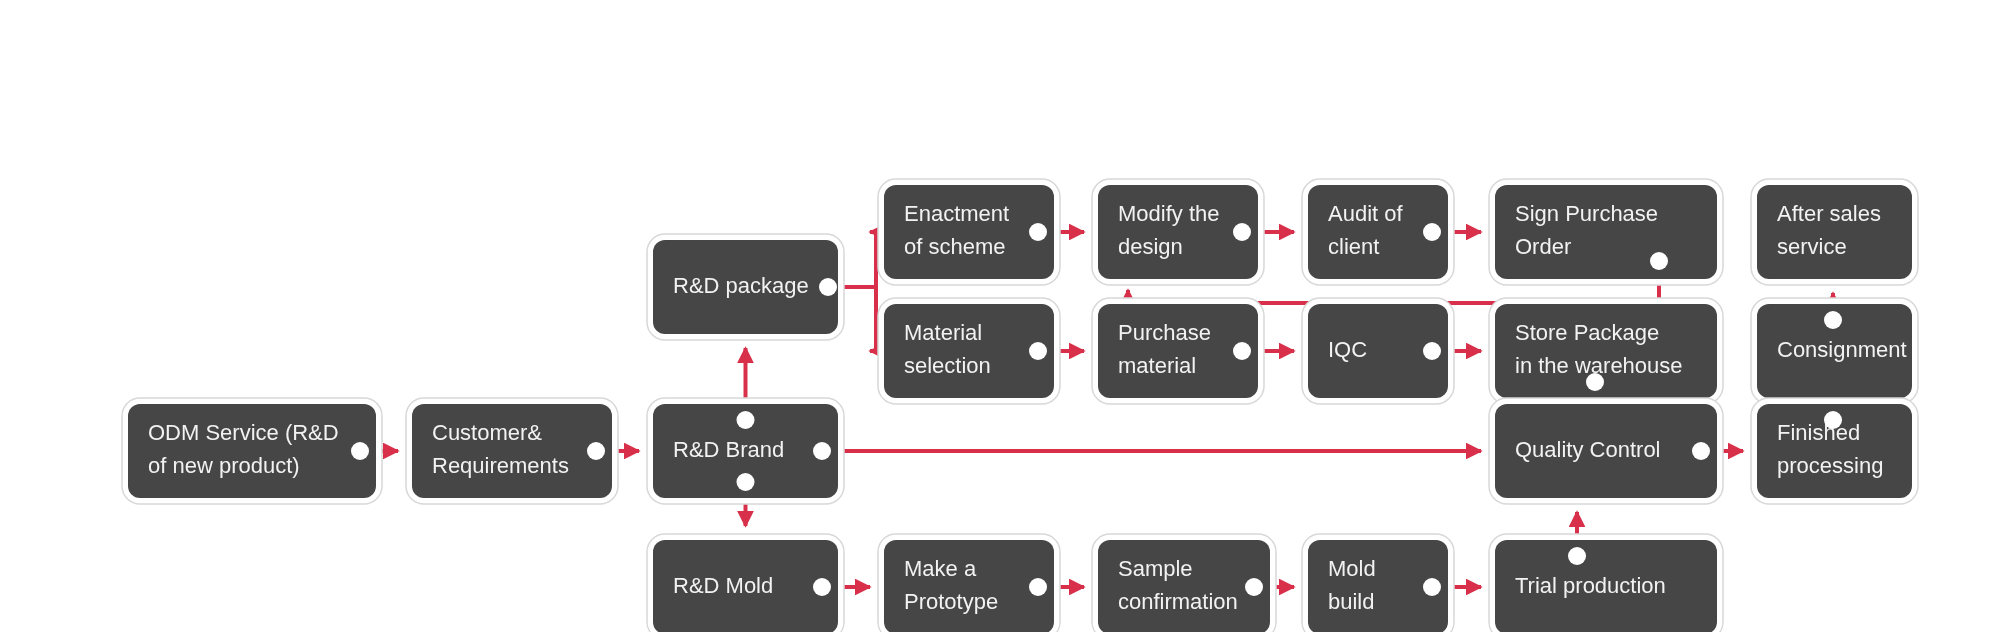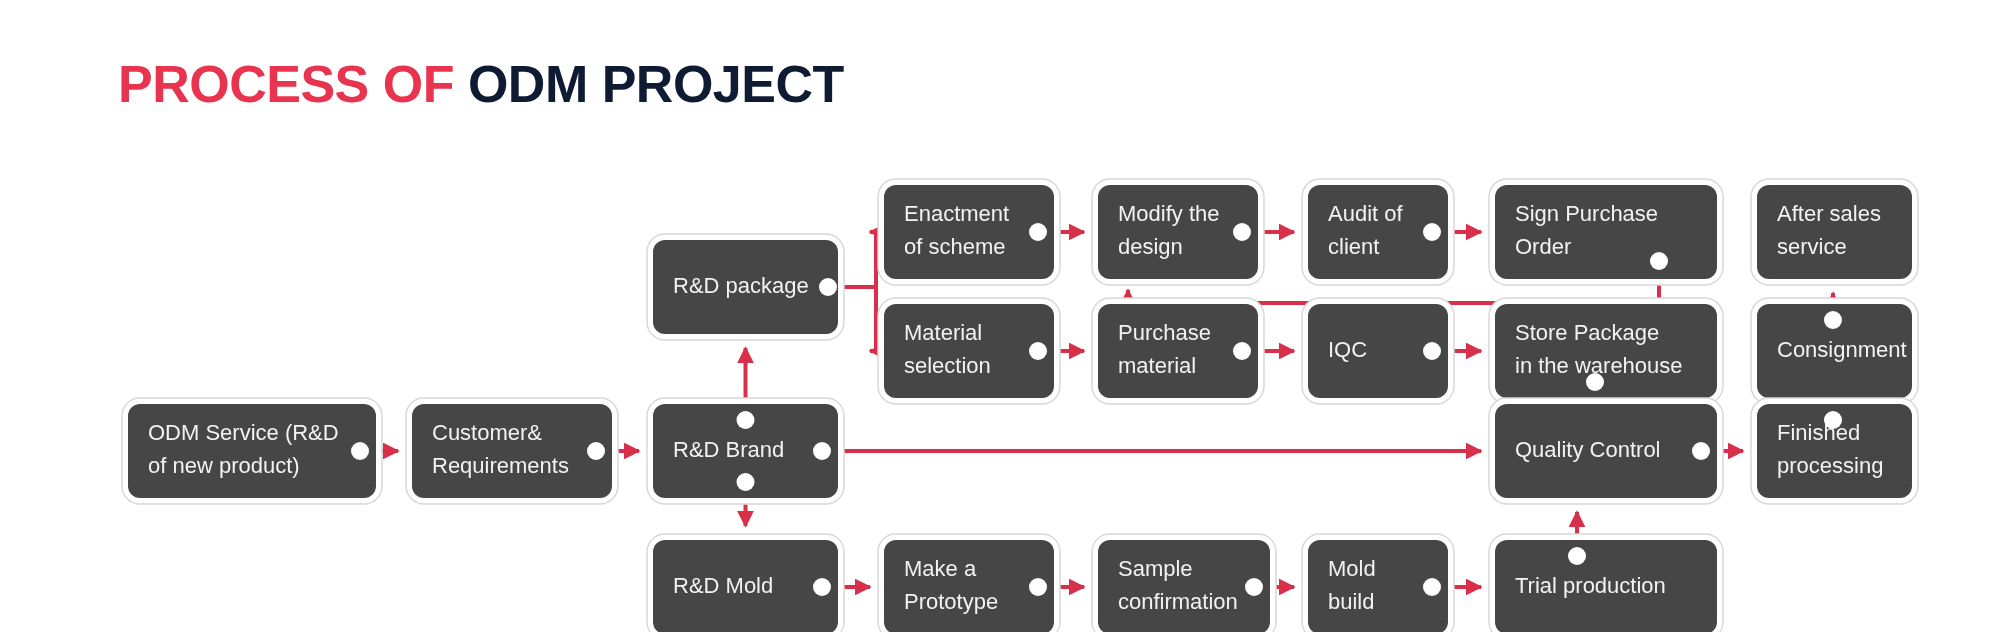--- a/index.html
+++ b/index.html
@@ -66,23 +66,20 @@
   .dot {
     fill: #ffffff;
     stroke: none;
   }
 </style>
 </head>
 <body>
 
 <div id="page">
 
-  <div class="title">
-    <span class="title-red">PROCESS OF</span><span class="title-dark"> ODM PROJECT</span>
-  </div>
 
   <svg class="flow" viewBox="0 0 2013 632" xmlns="http://www.w3.org/2000/svg">
     <defs>
       <marker id="arrowR" viewBox="0 0 10 10" refX="9" refY="5" markerWidth="4.2" markerHeight="4.2" orient="auto-start-reverse">
         <path d="M 0 0 L 10 5 L 0 10 z" fill="#d8304a"></path>
       </marker>
     </defs>
     <g id="edge-layer">
         <path d="M 360 451 L 398 451" class="conn" marker-end="url(#arrowR)"></path>
         <path d="M 596 451 L 639 451" class="conn" marker-end="url(#arrowR)"></path>

